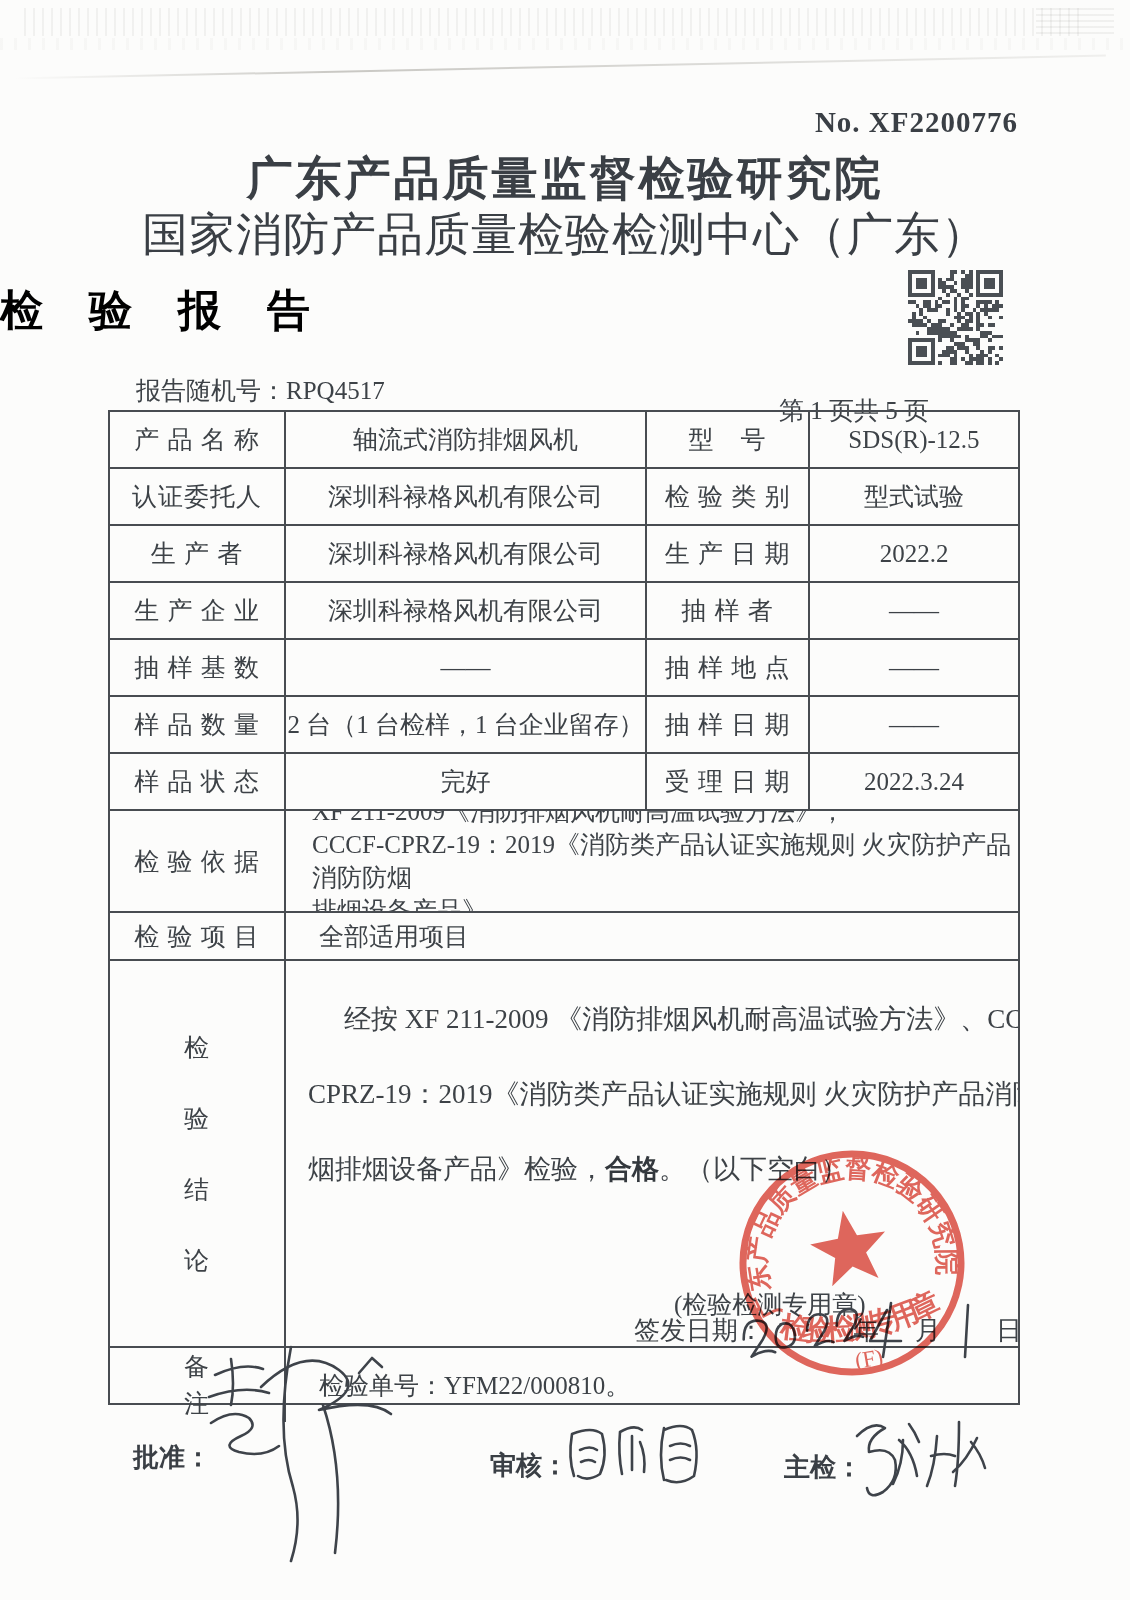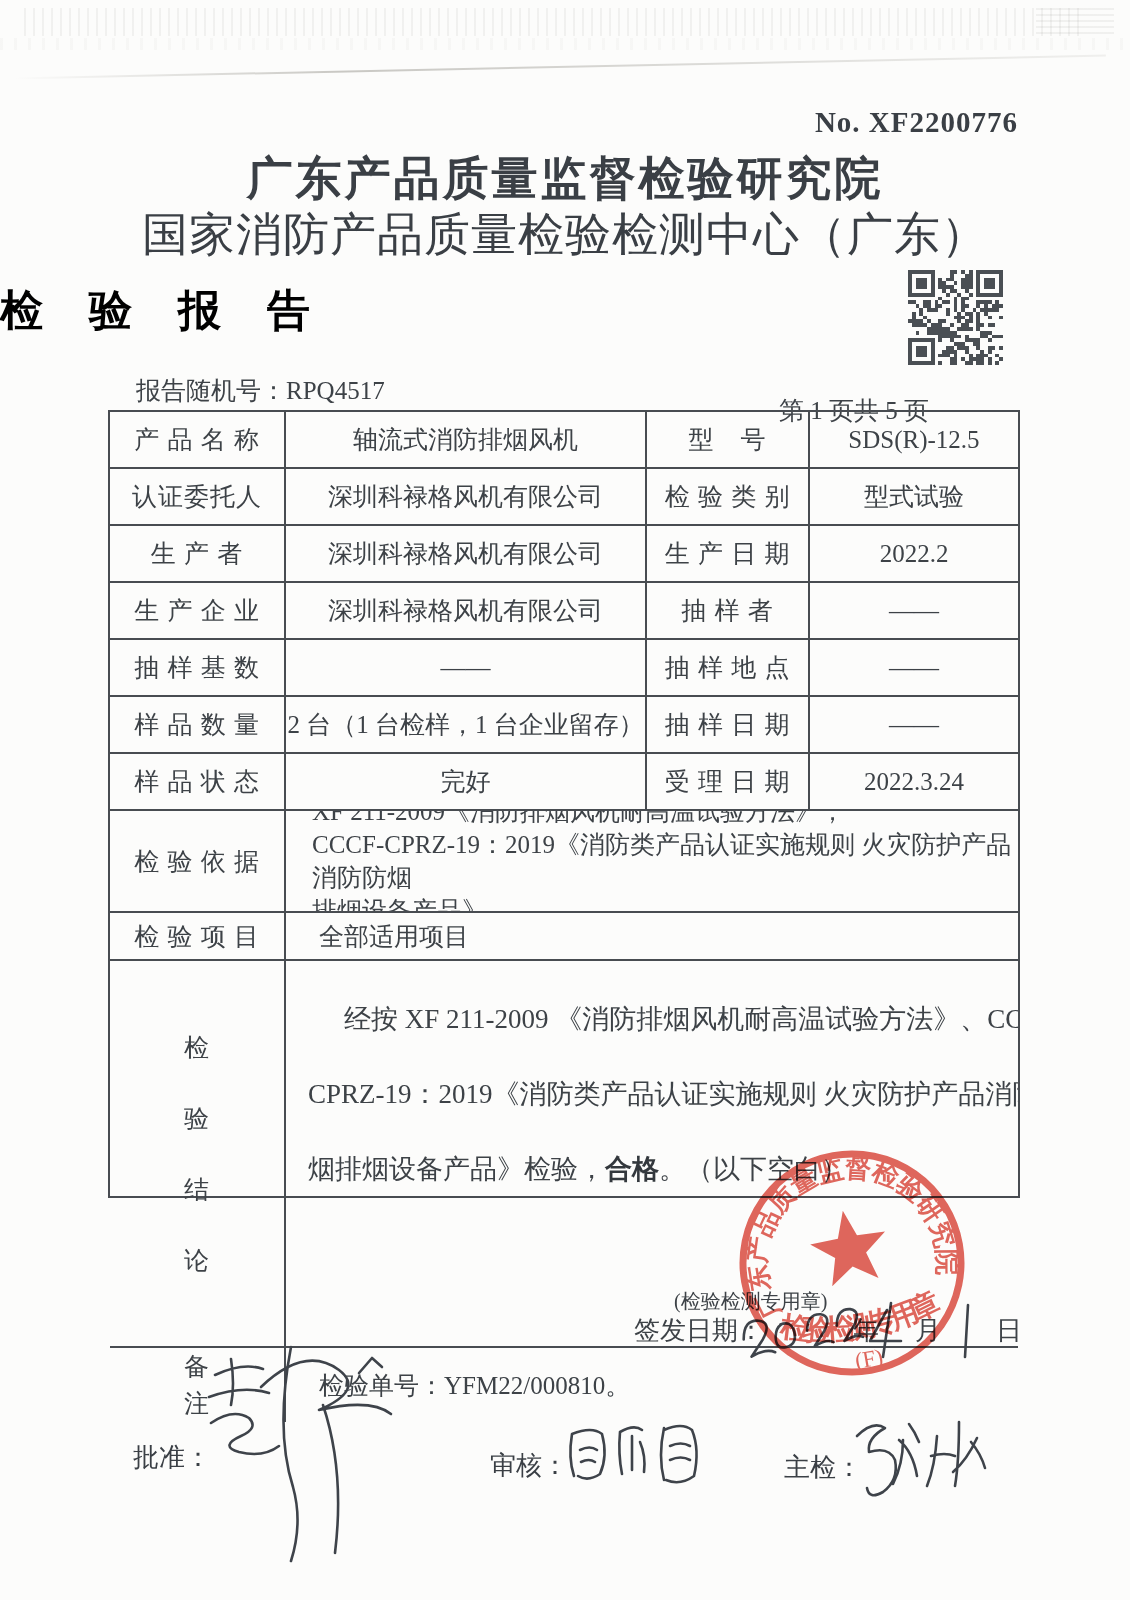--- a/index.html
+++ b/index.html
@@ -30,21 +30,21 @@
     font-size:46px; font-weight:bold; letter-spacing:3px; color:#3a3f45; }
   .title2 { position:absolute; top:204px; left:0; width:100%; text-align:center;
     font-size:46px; font-weight:normal; letter-spacing:1px; color:#3a3f45; }
   .title3 { position:absolute; top:282px; left:0; width:100%; text-align:left;
     font-size:43px; font-weight:bold; color:#000000; }
   .title3 span { letter-spacing:46px; margin-right:-46px; }
   .qr { position:absolute; left:908px; top:270px; width:95px; height:95px; }
   .meta-left  { position:absolute; left:136px; top:374px; font-size:25px; }
   .meta-right { position:absolute; left:779px; top:394px; font-size:25px; }
   
-  .tbl { position:absolute; left:108px; top:410px; width:912px; height:788px;
+  .tbl { position:absolute; left:108px; top:410px; width:912px; height:995px;
     border:2px solid #484c51; display:flex; flex-direction:column; }
   .tr { display:flex; border-bottom:2px solid #484c51; flex:0 0 auto; }
   .tr.last { border-bottom:none; flex:1 1 auto; }
   .h57 { height:57px; } .h102 { height:102px; } .h48 { height:48px; } .h387 { height:387px; }
   .td { border-right:2px solid #484c51; display:flex; align-items:center; justify-content:center;
     font-size:25px; overflow:hidden; }
   .td.end { border-right:none; }
   .w1 { width:176px; } .w2 { width:361px; } .w3 { width:163px; } .w4 { flex:1; }
   .td.lab { letter-spacing:1px; }
   .td.left { justify-content:flex-start; padding-left:33px; }
@@ -52,36 +52,36 @@
     line-height:33px; padding-left:26px; }
   .td.vlab { flex-direction:column; justify-content:center; }
   .vlab.big span { margin:19px 0; }
   .vlab.small span { margin:2px 0; }
   .concl { position:relative; padding:0; display:block; }
   .c-line { position:absolute; font-size:27px; white-space:nowrap; }
   .c1 { left:58px;  top:40px; }
   .c2 { left:22px;  top:115px; }
   .c3 { left:22px;  top:190px; }
   .c3 b { font-weight:bold; color:#33383d; }
-  .stamp-note { position:absolute; left:388px; top:327px; font-size:20px; white-space:nowrap; }
+  .stamp-note { position:absolute; left:388px; top:327px; font-size:25px; white-space:nowrap; }
   .issue-label { position:absolute; left:348px; top:352px; font-size:26px; }
   .issue-y { position:absolute; left:567px; top:352px; font-size:26px; }
   .issue-m { position:absolute; left:629px; top:352px; font-size:26px; }
   .issue-d { position:absolute; left:710px; top:352px; font-size:26px; }
   
   .stamp { position:absolute; left:712px; top:1118px; transform:rotate(-10deg);
     opacity:.84; mix-blend-mode:multiply; pointer-events:none; }
   
   .hand { position:absolute; pointer-events:none; }
   .hand path { fill:none; stroke:#3e434a; stroke-width:2.6; stroke-linecap:round; stroke-linejoin:round; }
   .hw-date { left:735px; top:1290px; }
   .sig-approve { left:195px; top:1333px; }
   .sig-review  { left:560px; top:1418px; }
   .sig-inspect { left:845px; top:1406px; }
-  .foot-label { position:absolute; font-size:26px; color:#3a3f45; }
+  .foot-label { position:absolute; font-size:26px; color:#3a3f45;font-weight:bold; }
   .fl-approve { left:133px; top:1440px; }
   .fl-review  { left:490px; top:1448px; }
   .fl-inspect { left:784px; top:1450px; }
 </style>
 </head>
 <body>
 
 <div class="page">
 
   <div class="noise-band1"></div>

